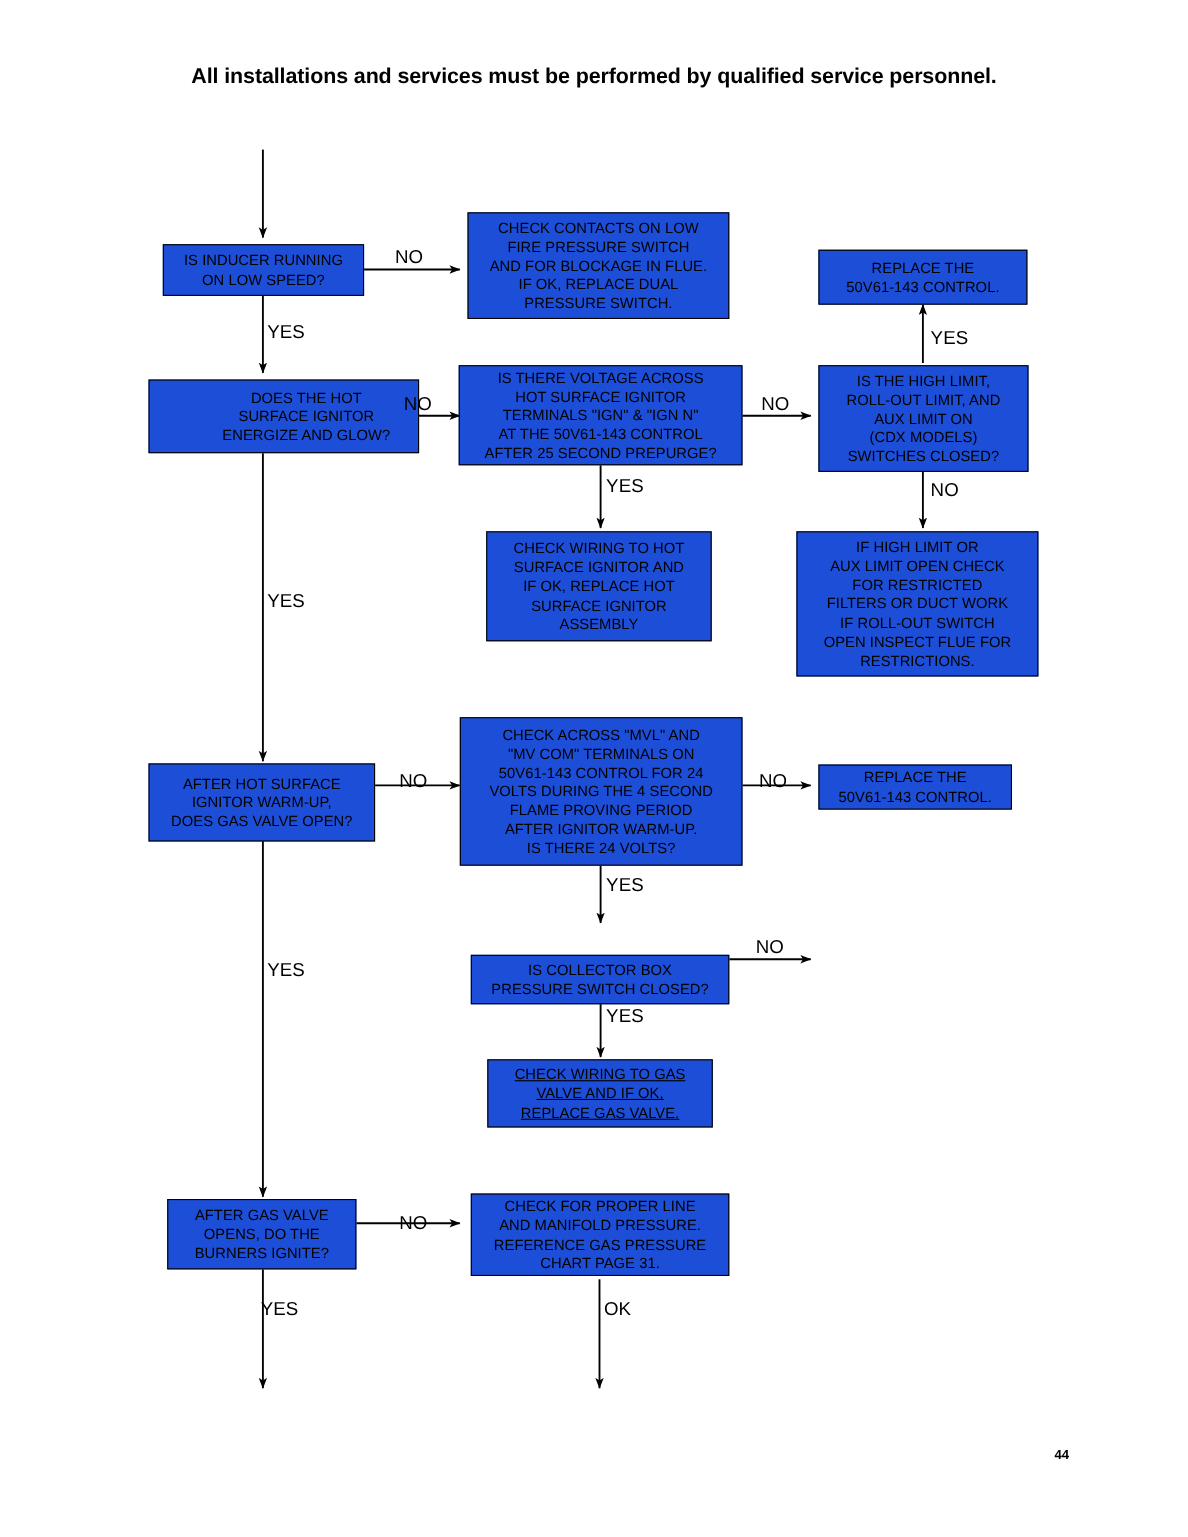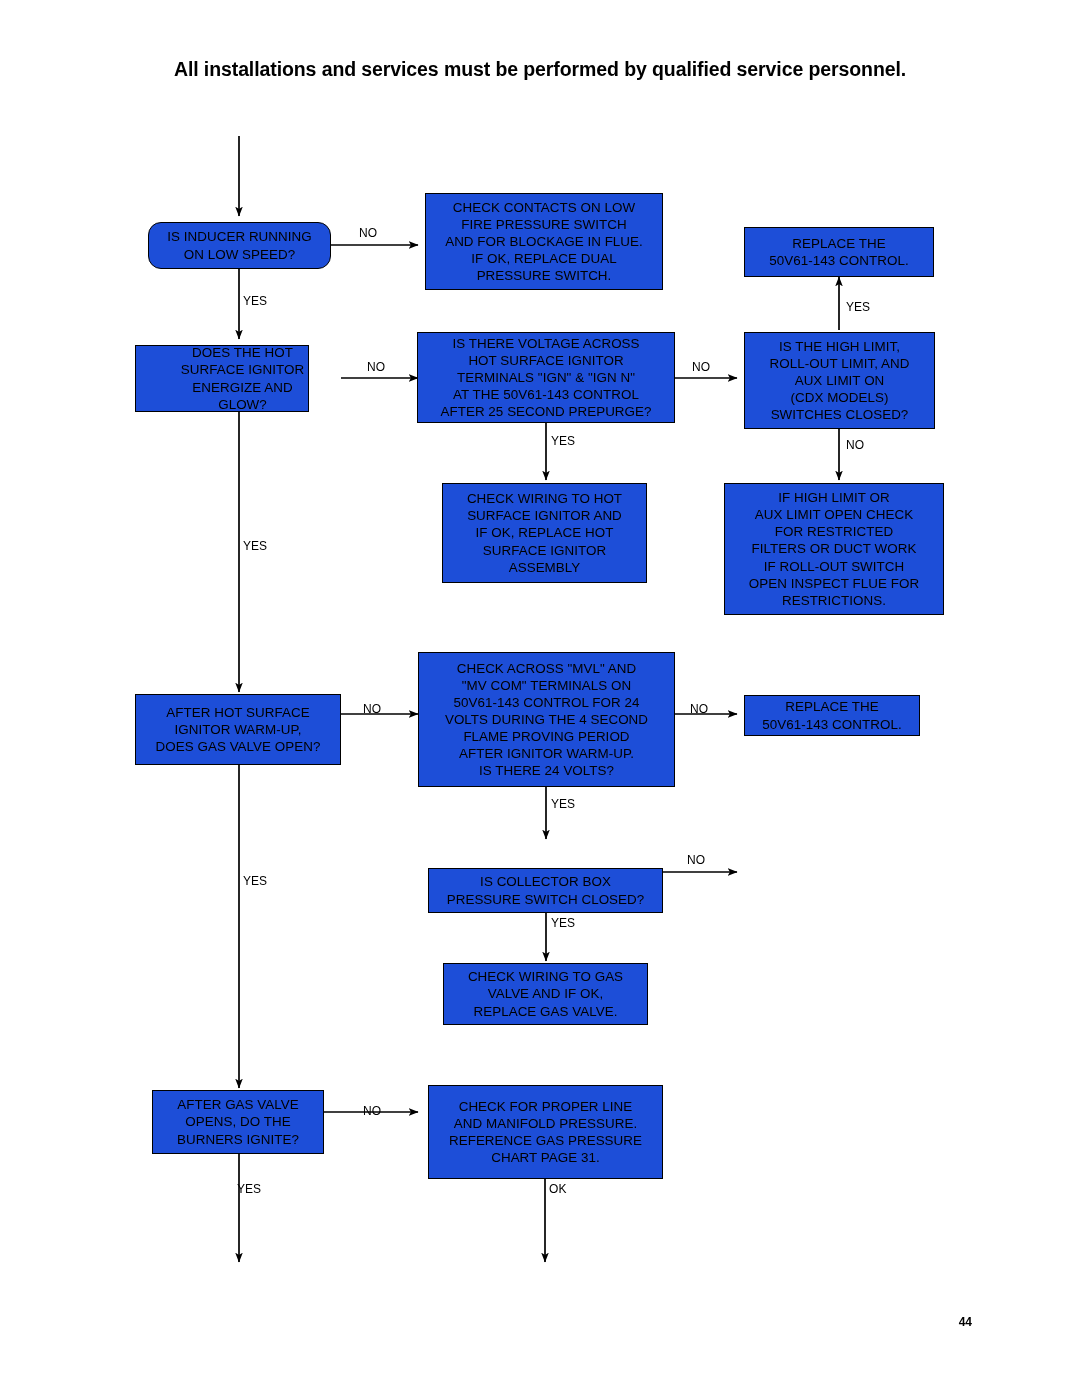--- a/index.html
+++ b/index.html
@@ -51,21 +51,21 @@
     justify-content: center;
     text-align: center;
     font-size: 13.4px;
     line-height: 17.1px;
     letter-spacing: 0.05px;
     padding: 1px 3px;
     white-space: pre-line;
   }
   .edge-label {
     position: absolute;
-    font-size: 12px;
+    font-size: 17px;
     line-height: 15px;
     letter-spacing: 0.05px;
     white-space: nowrap;
     background: transparent;
   }
   svg.lines {
     position: absolute;
     left: 0;
     top: 0;
     width: 1080px;
@@ -119,33 +119,33 @@
       <line x1="239" y1="752" x2="239" y2="1088" marker-end="url(#ah)"></line>
 
       <line x1="324" y1="1112" x2="418" y2="1112" marker-end="url(#ah)"></line>
 
       <line x1="239" y1="1154" x2="239" y2="1262" marker-end="url(#ah)"></line>
 
       <line x1="545" y1="1163" x2="545" y2="1262" marker-end="url(#ah)"></line>
     </g>
   </svg>
 
-  <div class="node" style="left:148px; top:222px; width:183px; height:47px;border-radius:13px;">IS INDUCER RUNNING
+  <div class="node" style="left:148px; top:222px; width:183px; height:47px;">IS INDUCER RUNNING
 ON LOW SPEED?</div>
 
   <div class="node" style="left:425px; top:193px; width:238px; height:97px;">CHECK CONTACTS ON LOW
 FIRE PRESSURE SWITCH
 AND FOR BLOCKAGE IN FLUE.
 IF OK, REPLACE DUAL
 PRESSURE SWITCH.</div>
 
   <div class="node" style="left:744px; top:227px; width:190px; height:50px;">REPLACE THE
 50V61-143 CONTROL.</div>
 
-  <div class="node" style="left:135px; top:345px; width:174px; height:67px;padding-left:44px;">DOES THE HOT
+  <div class="node" style="left:135px; top:345px; width:246px; height:67px;padding-left:44px;">DOES THE HOT
 SURFACE IGNITOR
 ENERGIZE AND GLOW?</div>
 
   <div class="node" style="left:417px; top:332px; width:258px; height:91px;">IS THERE VOLTAGE ACROSS
 HOT SURFACE IGNITOR
 TERMINALS "IGN" &amp; "IGN N"
 AT THE 50V61-143 CONTROL
 AFTER 25 SECOND PREPURGE?</div>
 
   <div class="node" style="left:744px; top:332px; width:191px; height:97px;">IS THE HIGH LIMIT,
@@ -180,29 +180,29 @@
 AFTER IGNITOR WARM-UP.
 IS THERE 24 VOLTS?</div>
 
   <div class="node" style="left:744px; top:695px; width:176px; height:41px;">REPLACE THE
 50V61-143 CONTROL.</div>
 
   <div class="node" style="left:428px; top:868px; width:235px; height:45px;">IS COLLECTOR BOX
 PRESSURE SWITCH CLOSED?</div>
 
 
-  <div class="node" style="left:443px; top:963px; width:205px; height:62px;">CHECK WIRING TO GAS
+  <div class="node" style="left:443px; top:963px; width:205px; height:62px;text-decoration:underline;">CHECK WIRING TO GAS
 VALVE AND IF OK,
 REPLACE GAS VALVE.</div>
 
   <div class="node" style="left:152px; top:1090px; width:172px; height:64px;">AFTER GAS VALVE
 OPENS, DO THE
 BURNERS IGNITE?</div>
 
-  <div class="node" style="left:428px; top:1085px; width:235px; height:94px;">CHECK FOR PROPER LINE
+  <div class="node" style="left:428px; top:1085px; width:235px; height:75px;">CHECK FOR PROPER LINE
 AND MANIFOLD PRESSURE.
 REFERENCE GAS PRESSURE
 CHART PAGE 31.</div>
 
   <div class="edge-label" style="left:359px; top:226px;">NO</div>
   <div class="edge-label" style="left:243px; top:294px;">YES</div>
   <div class="edge-label" style="left:846px; top:300px;">YES</div>
   <div class="edge-label" style="left:367px; top:360px;">NO</div>
   <div class="edge-label" style="left:692px; top:360px;">NO</div>
   <div class="edge-label" style="left:551px; top:434px;">YES</div>

